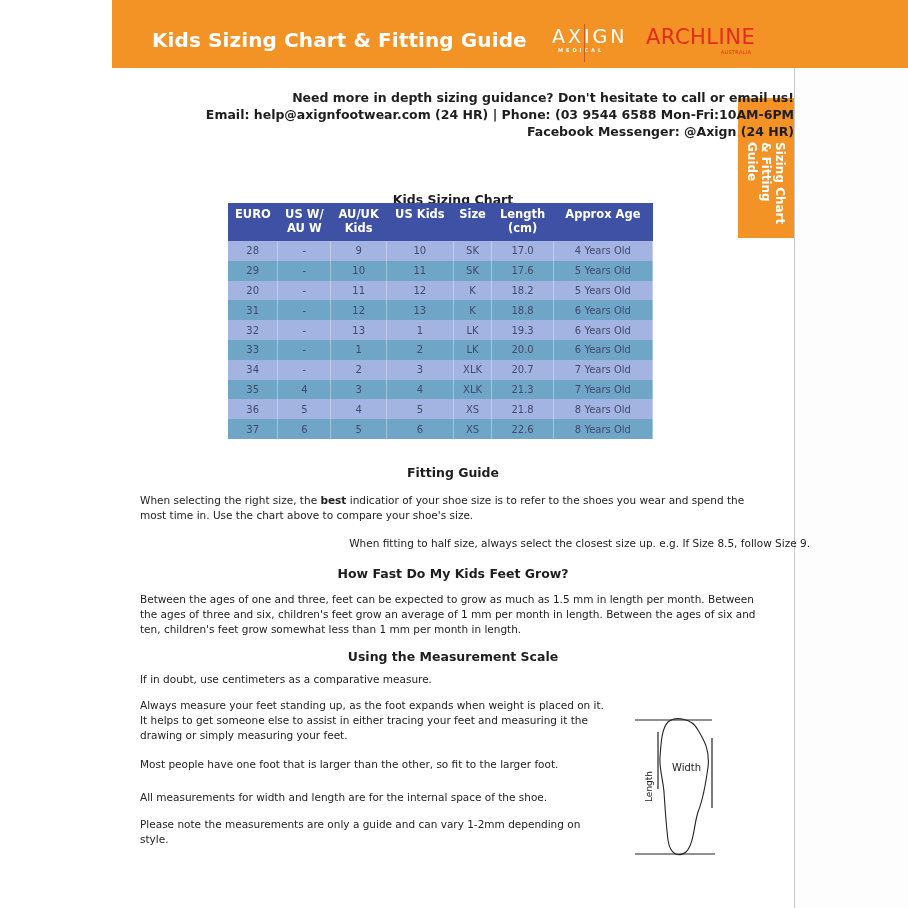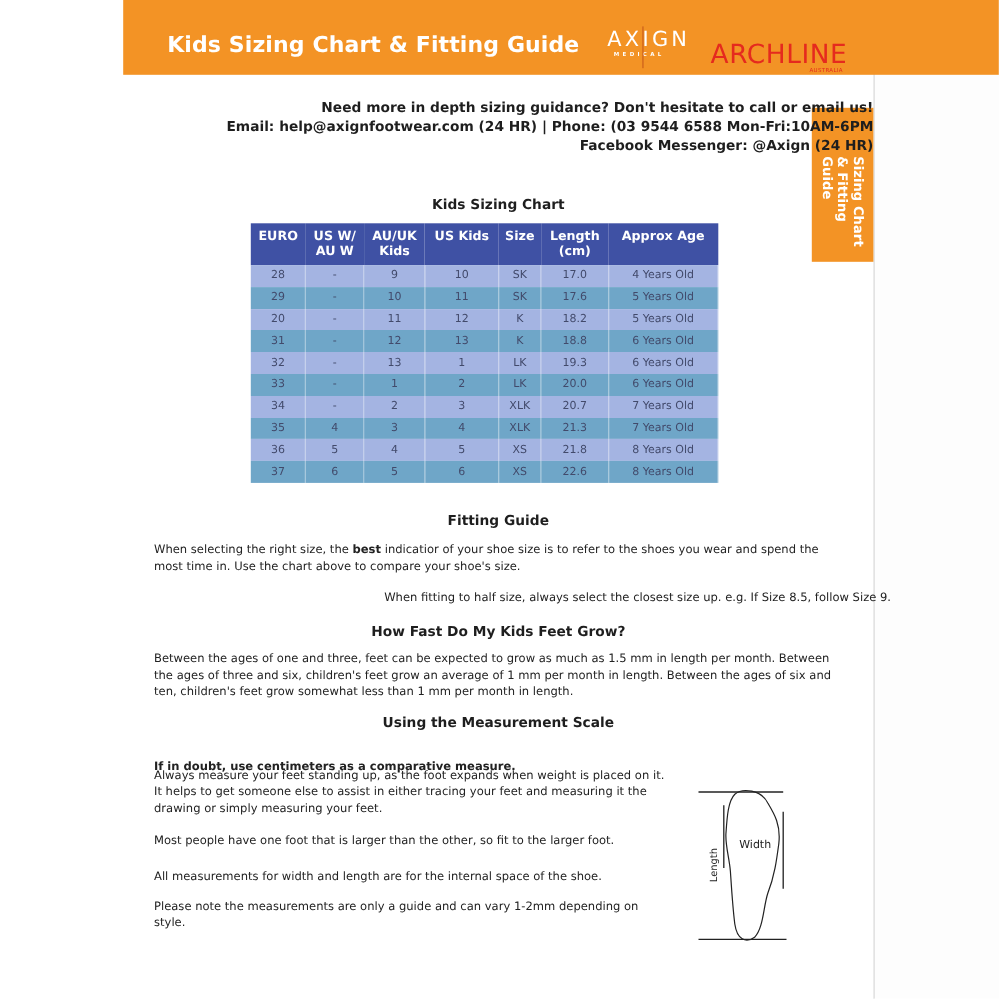--- a/index.html
+++ b/index.html
@@ -6,21 +6,21 @@
   body { width:908px; height:908px; position:relative; overflow:hidden; font-family:"DejaVu Sans", sans-serif; color:#1e1e1e; }
   .page { position:absolute; left:112px; top:0; width:682px; height:908px; background:#fff; }
   .right-gutter { position:absolute; left:794px; top:0; width:114px; height:908px; background:#fdfdfd; border-left:1px solid #c9c9c9; }
   .header { position:absolute; left:112px; top:0; width:802px; height:68px; background:#f39325; }
   .header-title { position:absolute; left:40px; top:28px; font-size:20px; font-weight:bold; color:#ffffff; letter-spacing:0.1px; }
   .logo-axign { position:absolute; left:440px; top:26px; width:78px; height:34px; color:#fff; }
   .logo-axign .word { font-size:19px; letter-spacing:3px; font-family:"DejaVu Sans", sans-serif; line-height:20px; }
   .logo-axign .sub { font-size:5px; letter-spacing:3px; font-weight:bold; margin-left:6px; line-height:8px; }
   .logo-axign .bar { position:absolute; left:32px; top:-2px; width:1px; height:38px; background:#c85a1a; }
   .logo-archline { position:absolute; left:534px; top:26px; color:#e52a1e; }
-  .logo-archline .word { font-size:24px; letter-spacing:0.5px; line-height:22px; font-family:"DejaVu Sans", sans-serif;margin-top:12px; }
+  .logo-archline .word { font-size:21px; letter-spacing:0.5px; line-height:22px; font-family:"DejaVu Sans", sans-serif; }
   .logo-archline .sub { font-size:5px; text-align:right; margin-right:4px; line-height:8px; letter-spacing:0.3px; }
   .side-tab { position:absolute; left:738px; top:98px; width:56px; height:140px; background:#f39325; }
   .side-tab-text { position:absolute; left:0; top:0; width:140px; height:56px; transform-origin:0 0; transform: translate(56px,0) rotate(90deg); color:#fff; font-weight:bold; font-size:12px; line-height:14px; display:flex; flex-direction:column; justify-content:center; padding-left:44px; box-sizing:border-box; }
   .contact { position:absolute; left:112px; top:89px; width:682px; text-align:right; font-weight:bold; font-size:12.5px; line-height:17px; color:#1e1e1e; }
   .section-title { position:absolute; left:112px; width:682px; text-align:center; font-weight:bold; font-size:12.5px; color:#1e1e1e; }
   table.sizing { position:absolute; left:228px; top:203px; width:425px; border-collapse:collapse; font-size:10px; }
   table.sizing th { background:#3f51a4; color:#fff; font-weight:bold; font-size:11.5px; line-height:14px; padding:4px 2px 4px 2px; text-align:center; vertical-align:top; height:30px; }
   table.sizing td { text-align:center; color:#424a6b; height:19.8px; padding:0; border-right:1px solid rgba(255,255,255,0.35); }
   table.sizing tr.odd td { background:#a4b4e2;margin-left:48px; }
   table.sizing tr.even td { background:#6fa6c8; }
@@ -54,21 +54,21 @@
     <span>&amp; Fitting Guide</span>
   </div>
 </div>
 
 <div class="contact">
   <div>Need more in depth sizing guidance? Don't hesitate to call or email us!</div>
   <div>Email: help@axignfootwear.com (24 HR) | Phone: (03 9544 6588 Mon-Fri:10AM-6PM</div>
   <div>Facebook Messenger: @Axign (24 HR)</div>
 </div>
 
-<div class="section-title" style="top:178px;">Kids Sizing Chart</div>
+<div class="section-title" style="top:192px;">Kids Sizing Chart</div>
 
 <table class="sizing">
   <thead>
     <tr id="sizing-head">
         <th>
           <div>EURO</div>
         </th>
         <th>
           <div>US W/</div>
           <div>AU W</div>
@@ -187,21 +187,21 @@
 </table>
 
 <div class="section-title" style="top:465px;">Fitting Guide</div>
 <div class="para" style="top:493px;"><span>When selecting the right size, the </span><b>best</b><span> indicatior of your shoe size is to refer to the shoes you wear and spend the most time in. Use the chart above to compare your shoe's size.</span></div>
 <div class="para center" style="top:536px;">When fitting to half size, always select the closest size up. e.g. If Size 8.5, follow Size 9.</div>
 
 <div class="section-title" style="top:566px;">How Fast Do My Kids Feet Grow?</div>
 <div class="para" style="top:592px;">Between the ages of one and three, feet can be expected to grow as much as 1.5 mm in length per month. Between the ages of three and six, children's feet grow an average of 1 mm per month in length. Between the ages of six and ten, children's feet grow somewhat less than 1 mm per month in length.</div>
 
 <div class="section-title" style="top:649px;">Using the Measurement Scale</div>
-<div class="para" style="top:690px; width:470px;font-weight:bold;">If in doubt, use centimeters as a comparative measure.</div>
+<div class="para" style="top:672px; width:470px;">If in doubt, use centimeters as a comparative measure.</div>
 <div class="para" style="top:698px; width:470px;">Always measure your feet standing up, as the foot expands when weight is placed on it. It helps to get someone else to assist in either tracing your feet and measuring it the drawing or simply measuring your feet.</div>
 <div class="para" style="top:757px; width:470px;">Most people have one foot that is larger than the other, so fit to the larger foot.</div>
 <div class="para" style="top:790px; width:470px;">All measurements for width and length are for the internal space of the shoe.</div>
 <div class="para" style="top:817px; width:470px;">Please note the measurements are only a guide and can vary 1-2mm depending on style.</div>
 
 <svg class="foot-diagram" viewBox="0 0 110 150">
   <line x1="5" y1="8" x2="82" y2="8" stroke="#222" stroke-width="1.2"></line>
   <line x1="5" y1="142" x2="85" y2="142" stroke="#222" stroke-width="1.2"></line>
   <line x1="28" y1="20" x2="28" y2="77" stroke="#222" stroke-width="1.2"></line>
   <line x1="82" y1="26" x2="82" y2="96" stroke="#222" stroke-width="1.2"></line>

